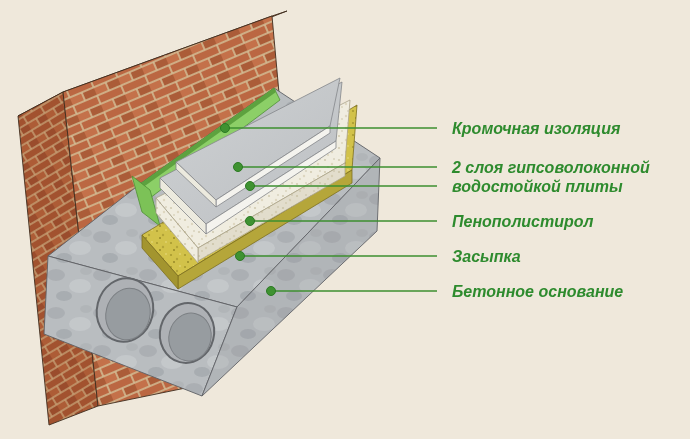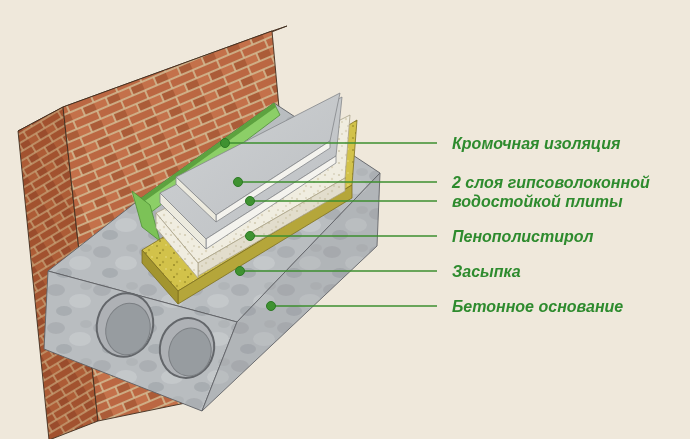--- a/index.html
+++ b/index.html
@@ -1,21 +1,21 @@
 <!DOCTYPE html>
 <html><head>
 <meta charset="utf-8">
 <style>
   html,body{margin:0;padding:0;}
   body{
     width:690px;height:439px;overflow:hidden;
     background:#efe8db;
     font-family:"Liberation Sans",sans-serif;
   }
-  .stage{position:relative;width:690px;height:377px;margin-top:15px;}
+  .stage{position:relative;width:690px;height:377px;}
   svg{display:block;}
   .diagram-label{
     font-family:"Liberation Sans","DejaVu Sans",sans-serif;
     font-style:italic;
     font-weight:600;
     font-size:16px;
     fill:#2e8b2e;
   }
 </style>
 </head>

